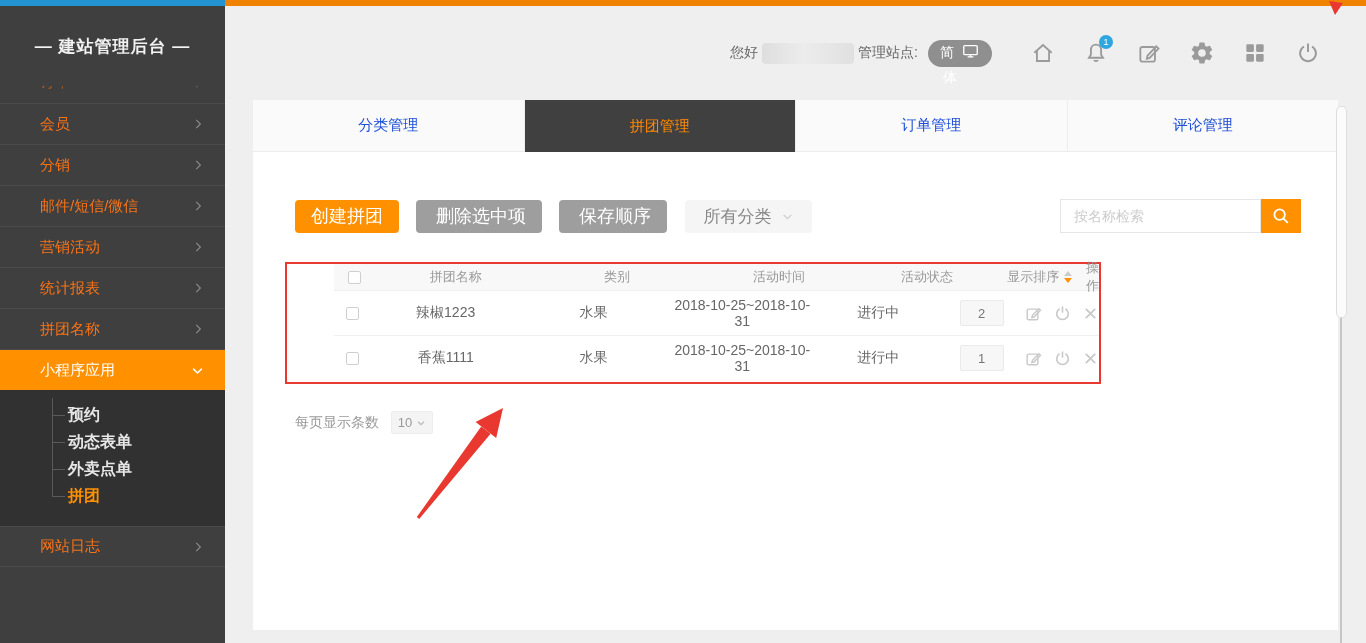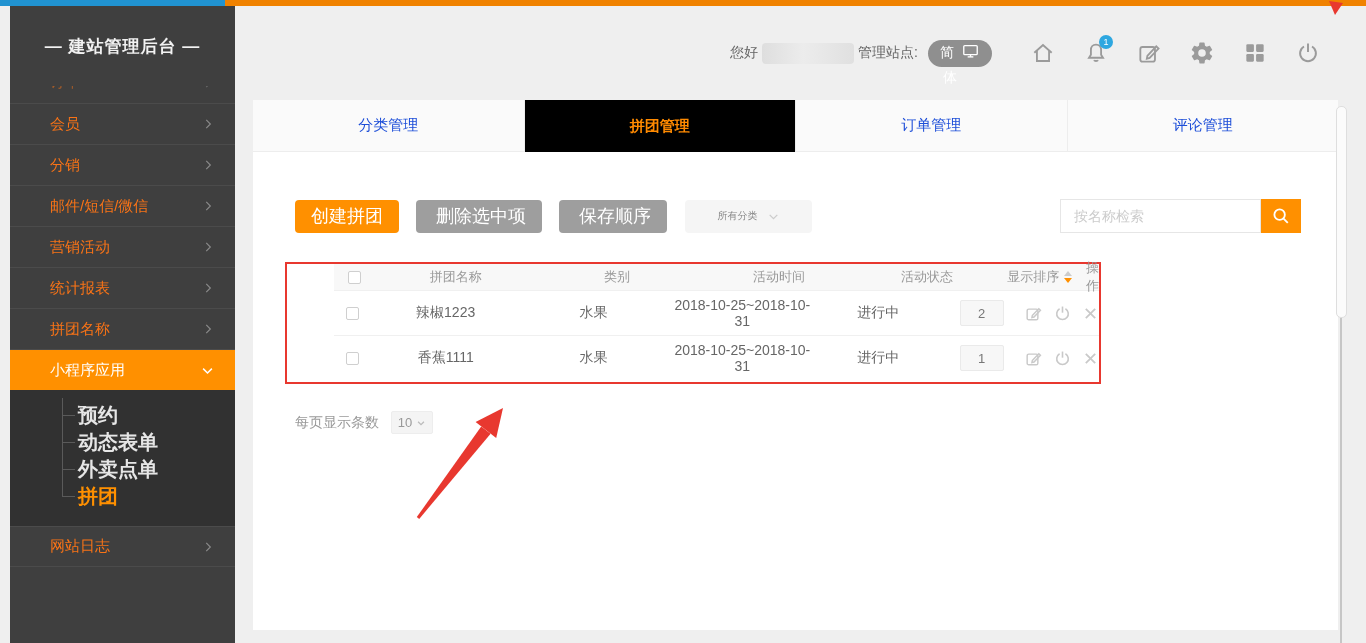--- a/index.html
+++ b/index.html
@@ -8,34 +8,34 @@
     position:relative; overflow:hidden; background:#efefef;
     font-family:"Liberation Sans","DejaVu Sans",sans-serif;
   }
   
   .topbar { position:absolute; top:0; left:0; width:1366px; height:6px; display:flex; }
   .topbar-blue { width:225px; background:#2193d1; }
   .topbar-orange { flex:1; background:#f08200; }
   .tri-anno { position:absolute; left:1326px; top:1px; pointer-events:none; }
 
   
-  .sidebar { position:absolute; top:6px; left:10px; width:225px; height:637px; background:#3f3f3f; overflow:hidden; }
+  .sidebar { position:absolute; top:6px; left:0; width:225px; height:637px; background:#3f3f3f; overflow:hidden; }
   .sidebar-title { height:80px; display:flex; align-items:center; justify-content:center;
     color:#f2f2f2; font-size:17px; font-weight:bold; letter-spacing:1px; }
   .menu { overflow:hidden; }
   .menu-item { height:41px; display:flex; align-items:center; padding:0 20px 0 40px;
     color:#f97316; font-size:15px; border-top:1px solid #4b4b4b; cursor:pointer; }
   .menu-item .mi-label { flex:1; }
   .menu-item.partial { margin-top:-24px; border-top:none; opacity:.55; }
   .menu-item.active { background:#ff9000; color:#fff; }
   .chev svg { display:block; }
   .submenu { background:#313131; padding:12px 0 16px; position:relative; }
   .submenu::before { content:""; position:absolute; left:52px; top:8px; bottom:30px; width:1px; background:#5a5a5a; }
   .submenu-item { height:27px; display:flex; align-items:center; padding-left:68px;
-    color:#e6e6e6; font-size:20px; font-weight:bold; position:relative; cursor:pointer; }
+    color:#e6e6e6; font-size:16px; font-weight:bold; position:relative; cursor:pointer; }
   .submenu-item::before { content:""; position:absolute; left:52px; top:13px; width:13px; height:1px; background:#5a5a5a; }
   .submenu-item.active { color:#ff9000; }
   .menu-item.last { border-bottom:1px solid #4b4b4b; }
 
   
   .header-right { position:absolute; top:36px; left:730px; height:34px; display:flex; align-items:center; }
   .hdr-text { color:#666; font-size:14px; }
   .blur-name { width:92px; height:21px; margin:0 4px; border-radius:4px;
     background:linear-gradient(90deg,#dedede,#ececec 45%,#e0e0e0); }
   .lang-wrap { position:relative; margin-left:10px; }
@@ -48,29 +48,29 @@
   .hdr-icon svg { display:block; }
   .badge { position:absolute; top:-5px; right:-4px; min-width:14px; height:14px; border-radius:7px;
     background:#2ea7e0; color:#fff; font-size:9px; display:flex; align-items:center; justify-content:center; padding:0 3px; }
 
   
   .panel { position:absolute; left:253px; top:100px; width:1085px; height:530px; background:#fff; }
   .tabs { display:flex; height:52px; }
   .tab { flex:1; display:flex; align-items:center; justify-content:center; font-size:15px; color:#1d4ed8;
     background:#fafafa; border-right:1px solid #ededed; border-bottom:1px solid #ededed; cursor:pointer; }
   .tab:last-child { border-right:none; }
-  .tab.active { background:#000000; color:#ff8a00; border-bottom:none;font-weight:bold; }
+  .tab.active { background:#404040; color:#ff8a00; border-bottom:none; }
 
   .toolbar { display:flex; align-items:center; margin:47px 37px 0 42px; }
   .btn { height:33px; border:none; border-radius:4px; color:#fff; font-size:18px; padding:0 16px;
     cursor:pointer; font-family:inherit;text-align:right; }
   .btn-orange { background:#ff9000; }
   .btn-gray { background:#9e9e9e; margin-left:17px;padding-left:20px; }
   .select-box { margin-left:18px; width:127px; height:33px; background:#f5f5f5; border-radius:4px;
-    display:flex; align-items:center; justify-content:center; color:#888; font-size:10px; gap:9px; cursor:pointer; }
+    display:flex; align-items:center; justify-content:center; color:#888; font-size:17px; gap:9px; cursor:pointer; }
   .search { margin-left:auto; display:flex; }
   .search input { width:201px; height:34px; border:1px solid #e6e6e6; padding:0 13px; font-size:14px;
     color:#666; outline:none; font-family:inherit; background:#fff; }
   .search input::placeholder { color:#ccc; }
   .search-btn { width:40px; height:34px; background:#ff9000; border:none; display:flex;
     align-items:center; justify-content:center; cursor:pointer; }
 
   .table-zone { position:relative; margin:29px 0 0 32px; width:816px;
     border:2px solid #e8382f; padding-bottom:2px;padding-left:47px; }
   .thead, .trow { display:flex; align-items:center; text-align:center; }

